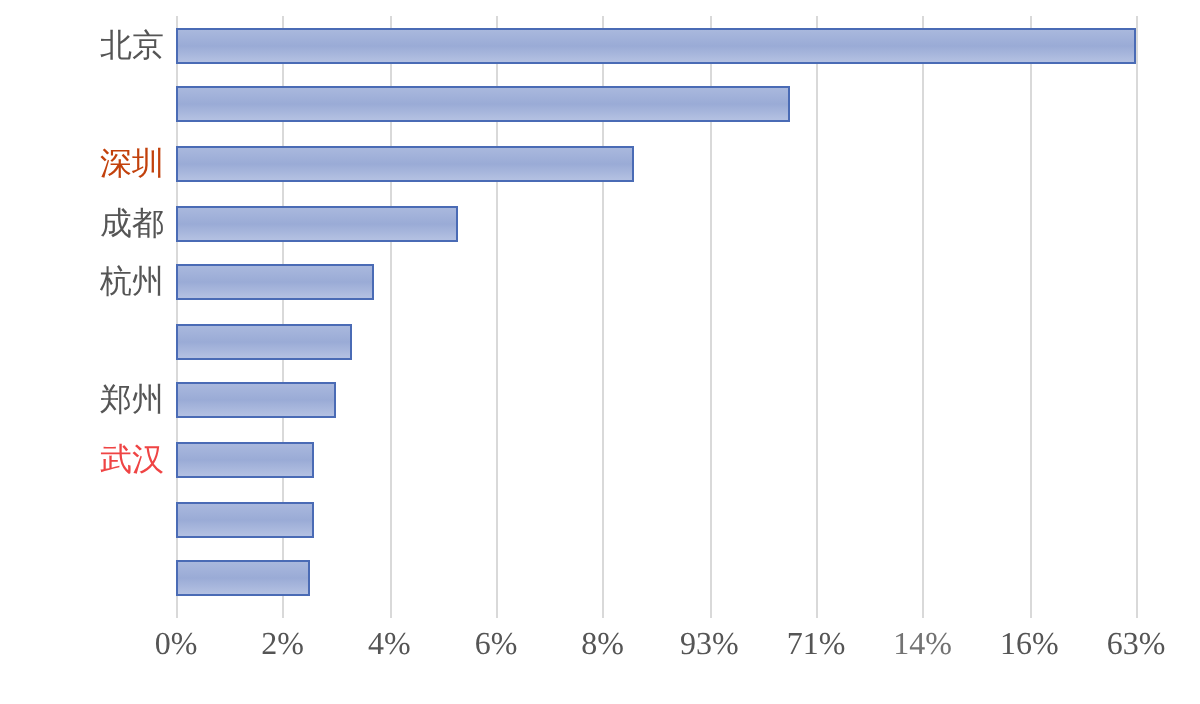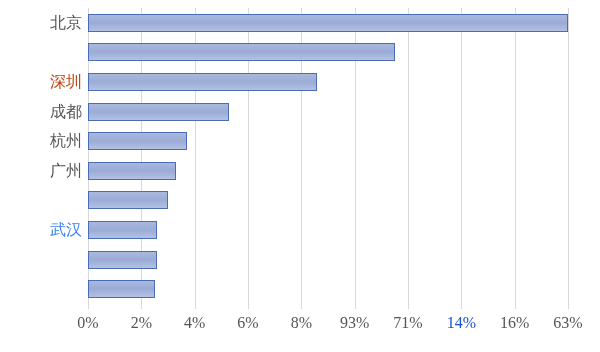--- a/index.html
+++ b/index.html
@@ -119,22 +119,22 @@
 </head>
 <body>
 
 <div id="chart-root">
 
   <div class="cat-labels">
       <div class="cat-label" style="top: 5.8px; color: rgb(85, 85, 85);">北京</div>
       <div class="cat-label" style="top: 65px; color: #c2410c;">深圳</div>
       <div class="cat-label" style="top: 94.6px; color: rgb(85, 85, 85);">成都</div>
       <div class="cat-label" style="top: 124.2px; color: rgb(85, 85, 85);">杭州</div>
-      <div class="cat-label" style="top: 153.8px; color: rgb(85, 85, 85);">广州</div>
-      <div class="cat-label" style="top: 213px; color: #3b82f6;">武汉</div>
+      <div class="cat-label" style="top: 183.4px; color: rgb(85, 85, 85);">郑州</div>
+      <div class="cat-label" style="top: 213px; color: #ef4444;">武汉</div>
     </div>
 
   <div class="plot-area">
     <div class="gridlines">
         <div class="gridline axis-zero" style="left: 0px; background: rgb(217, 217, 217);"></div>
         <div class="gridline" style="left: 53.3333px; background: rgb(217, 217, 217);"></div>
         <div class="gridline" style="left: 106.667px; background: rgb(217, 217, 217);"></div>
         <div class="gridline" style="left: 160px; background: rgb(217, 217, 217);"></div>
         <div class="gridline" style="left: 213.333px; background: rgb(217, 217, 217);"></div>
         <div class="gridline" style="left: 266.667px; background: rgb(217, 217, 217);"></div>
@@ -191,18 +191,18 @@
     </div>
 
   <div class="x-labels">
       <div class="x-label" style="left: 88px; color: rgb(85, 85, 85);">0%</div>
       <div class="x-label" style="left: 141.333px; color: rgb(85, 85, 85);">2%</div>
       <div class="x-label" style="left: 194.667px; color: rgb(85, 85, 85);">4%</div>
       <div class="x-label" style="left: 248px; color: rgb(85, 85, 85);">6%</div>
       <div class="x-label" style="left: 301.333px; color: rgb(85, 85, 85);">8%</div>
       <div class="x-label" style="left: 354.667px; color: rgb(85, 85, 85);">93%</div>
       <div class="x-label" style="left: 408px; color: rgb(85, 85, 85);">71%</div>
-      <div class="x-label" style="left: 461.333px; color: #1d4ed8;">14%</div>
+      <div class="x-label" style="left: 461.333px; color: #737373;">14%</div>
       <div class="x-label" style="left: 514.667px; color: rgb(85, 85, 85);">16%</div>
       <div class="x-label" style="left: 568px; color: rgb(85, 85, 85);">63%</div>
     </div>
 
 </div>
 
 </body></html>

